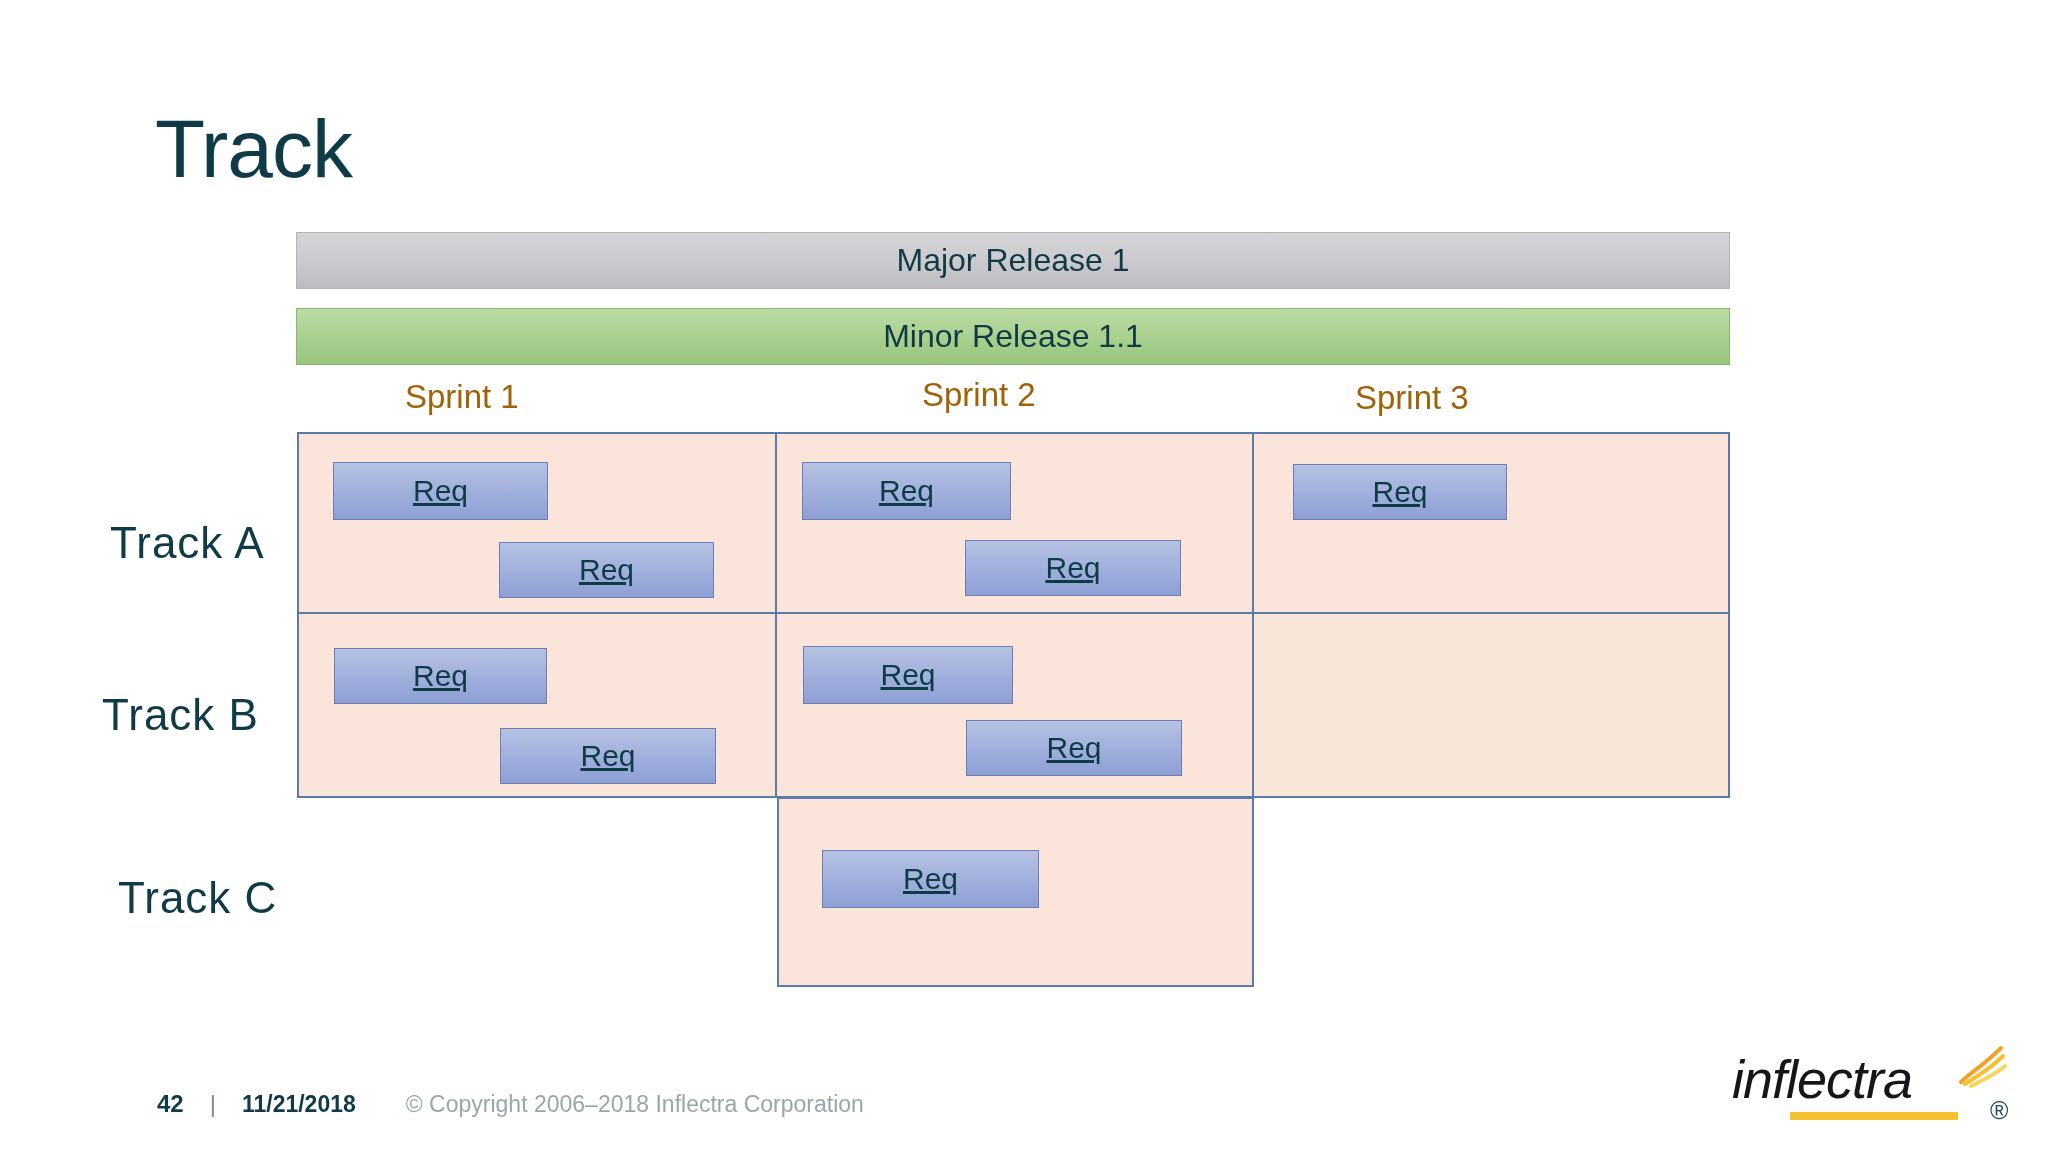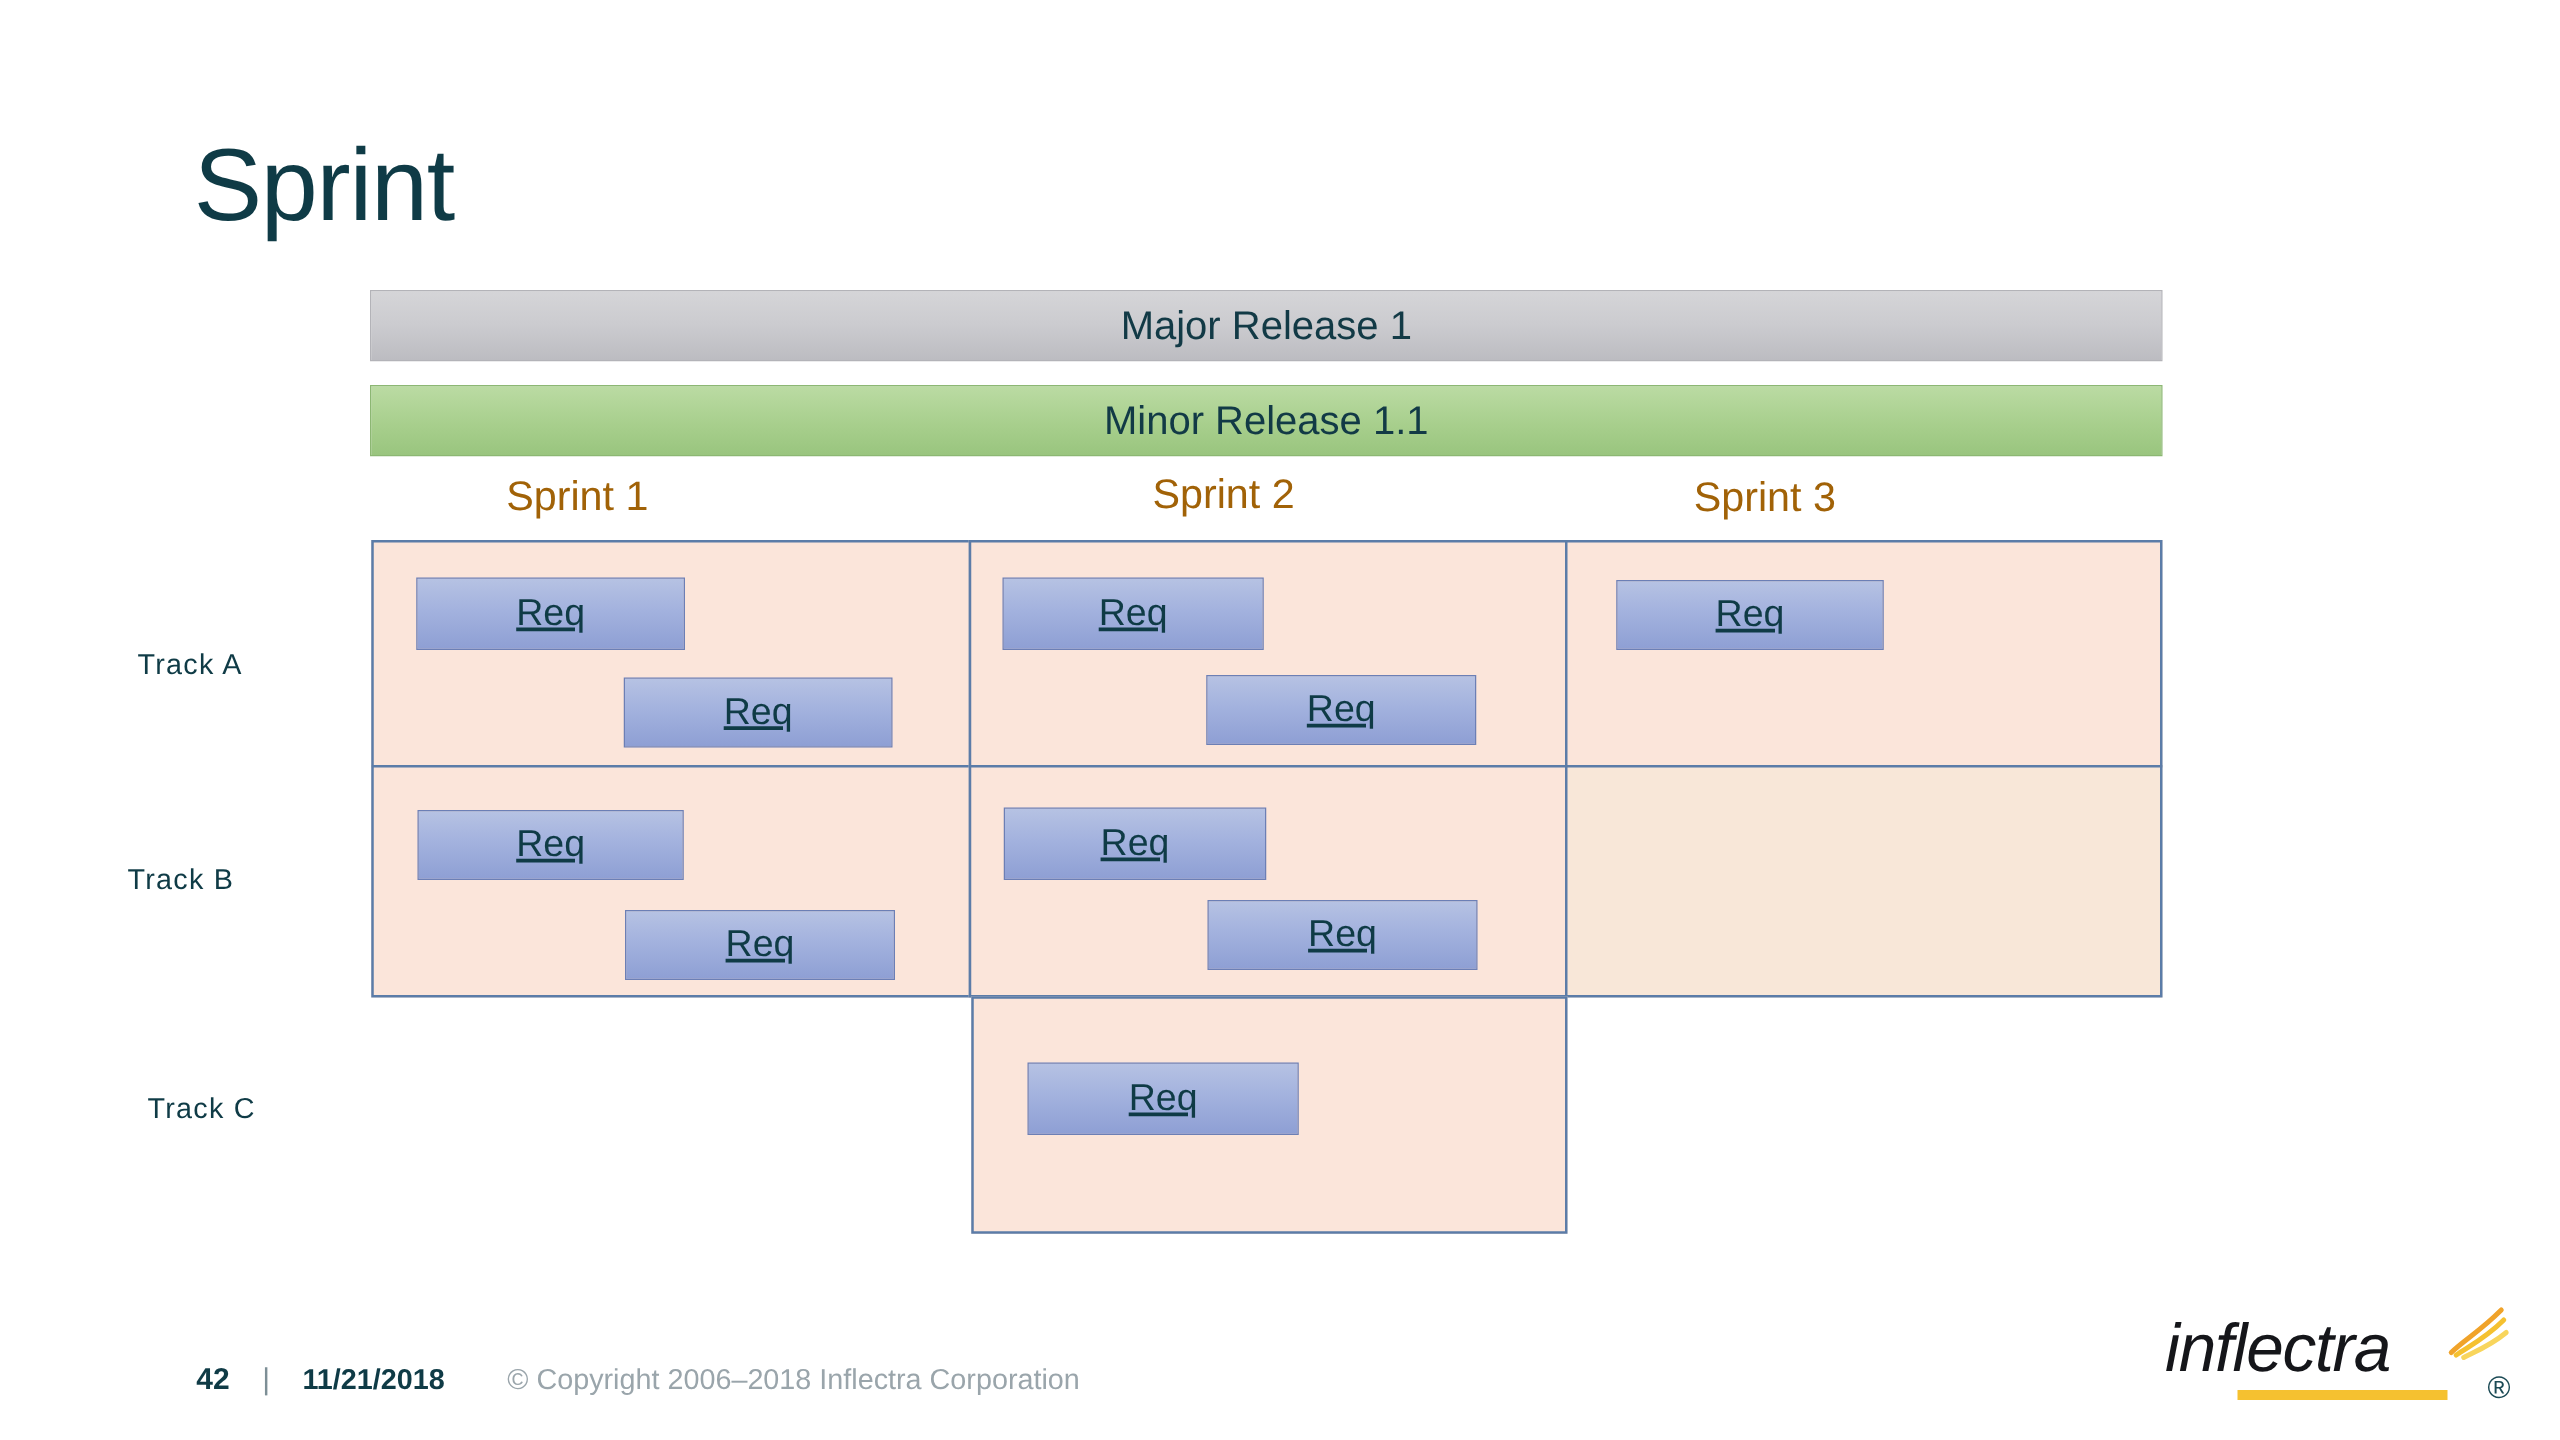--- a/index.html
+++ b/index.html
@@ -61,21 +61,21 @@
     color: #a16207;
     white-space: nowrap;
   }
   #sprint-label-0 { left: 405px; top: 378px; }
   #sprint-label-1 { left: 922px; top: 376px; }
   #sprint-label-2 { left: 1355px; top: 379px; }
 
   
   .track-label {
     position: absolute;
-    font-size: 23px;
+    font-size: 44px;
     color: #0f3b46;
     letter-spacing: 1px;
     white-space: nowrap;
   }
   #track-label-0 { left: 110px; top: 518px; }
   #track-label-1 { left: 102px; top: 690px; }
   #track-label-2 { left: 118px; top: 873px; }
 
   
   .grid-cell {
@@ -194,21 +194,21 @@
     position: absolute;
     left: 258px;
     top: 56px;
     font-size: 25px;
     color: #1b4a55;
   }
 </style>
 </head>
 <body>
 
-<div id="slide-title">Sprint</div>
+<div id="slide-title">Track</div>
 
 <div id="major-release-bar" class="release-bar">
   <span>Major Release 1</span>
 </div>
 <div id="minor-release-bar" class="release-bar">
   <span>Minor Release 1.1</span>
 </div>
 
 <div id="sprint-label-0" class="sprint-label">Sprint 1</div>
 <div id="sprint-label-1" class="sprint-label">Sprint 2</div>

